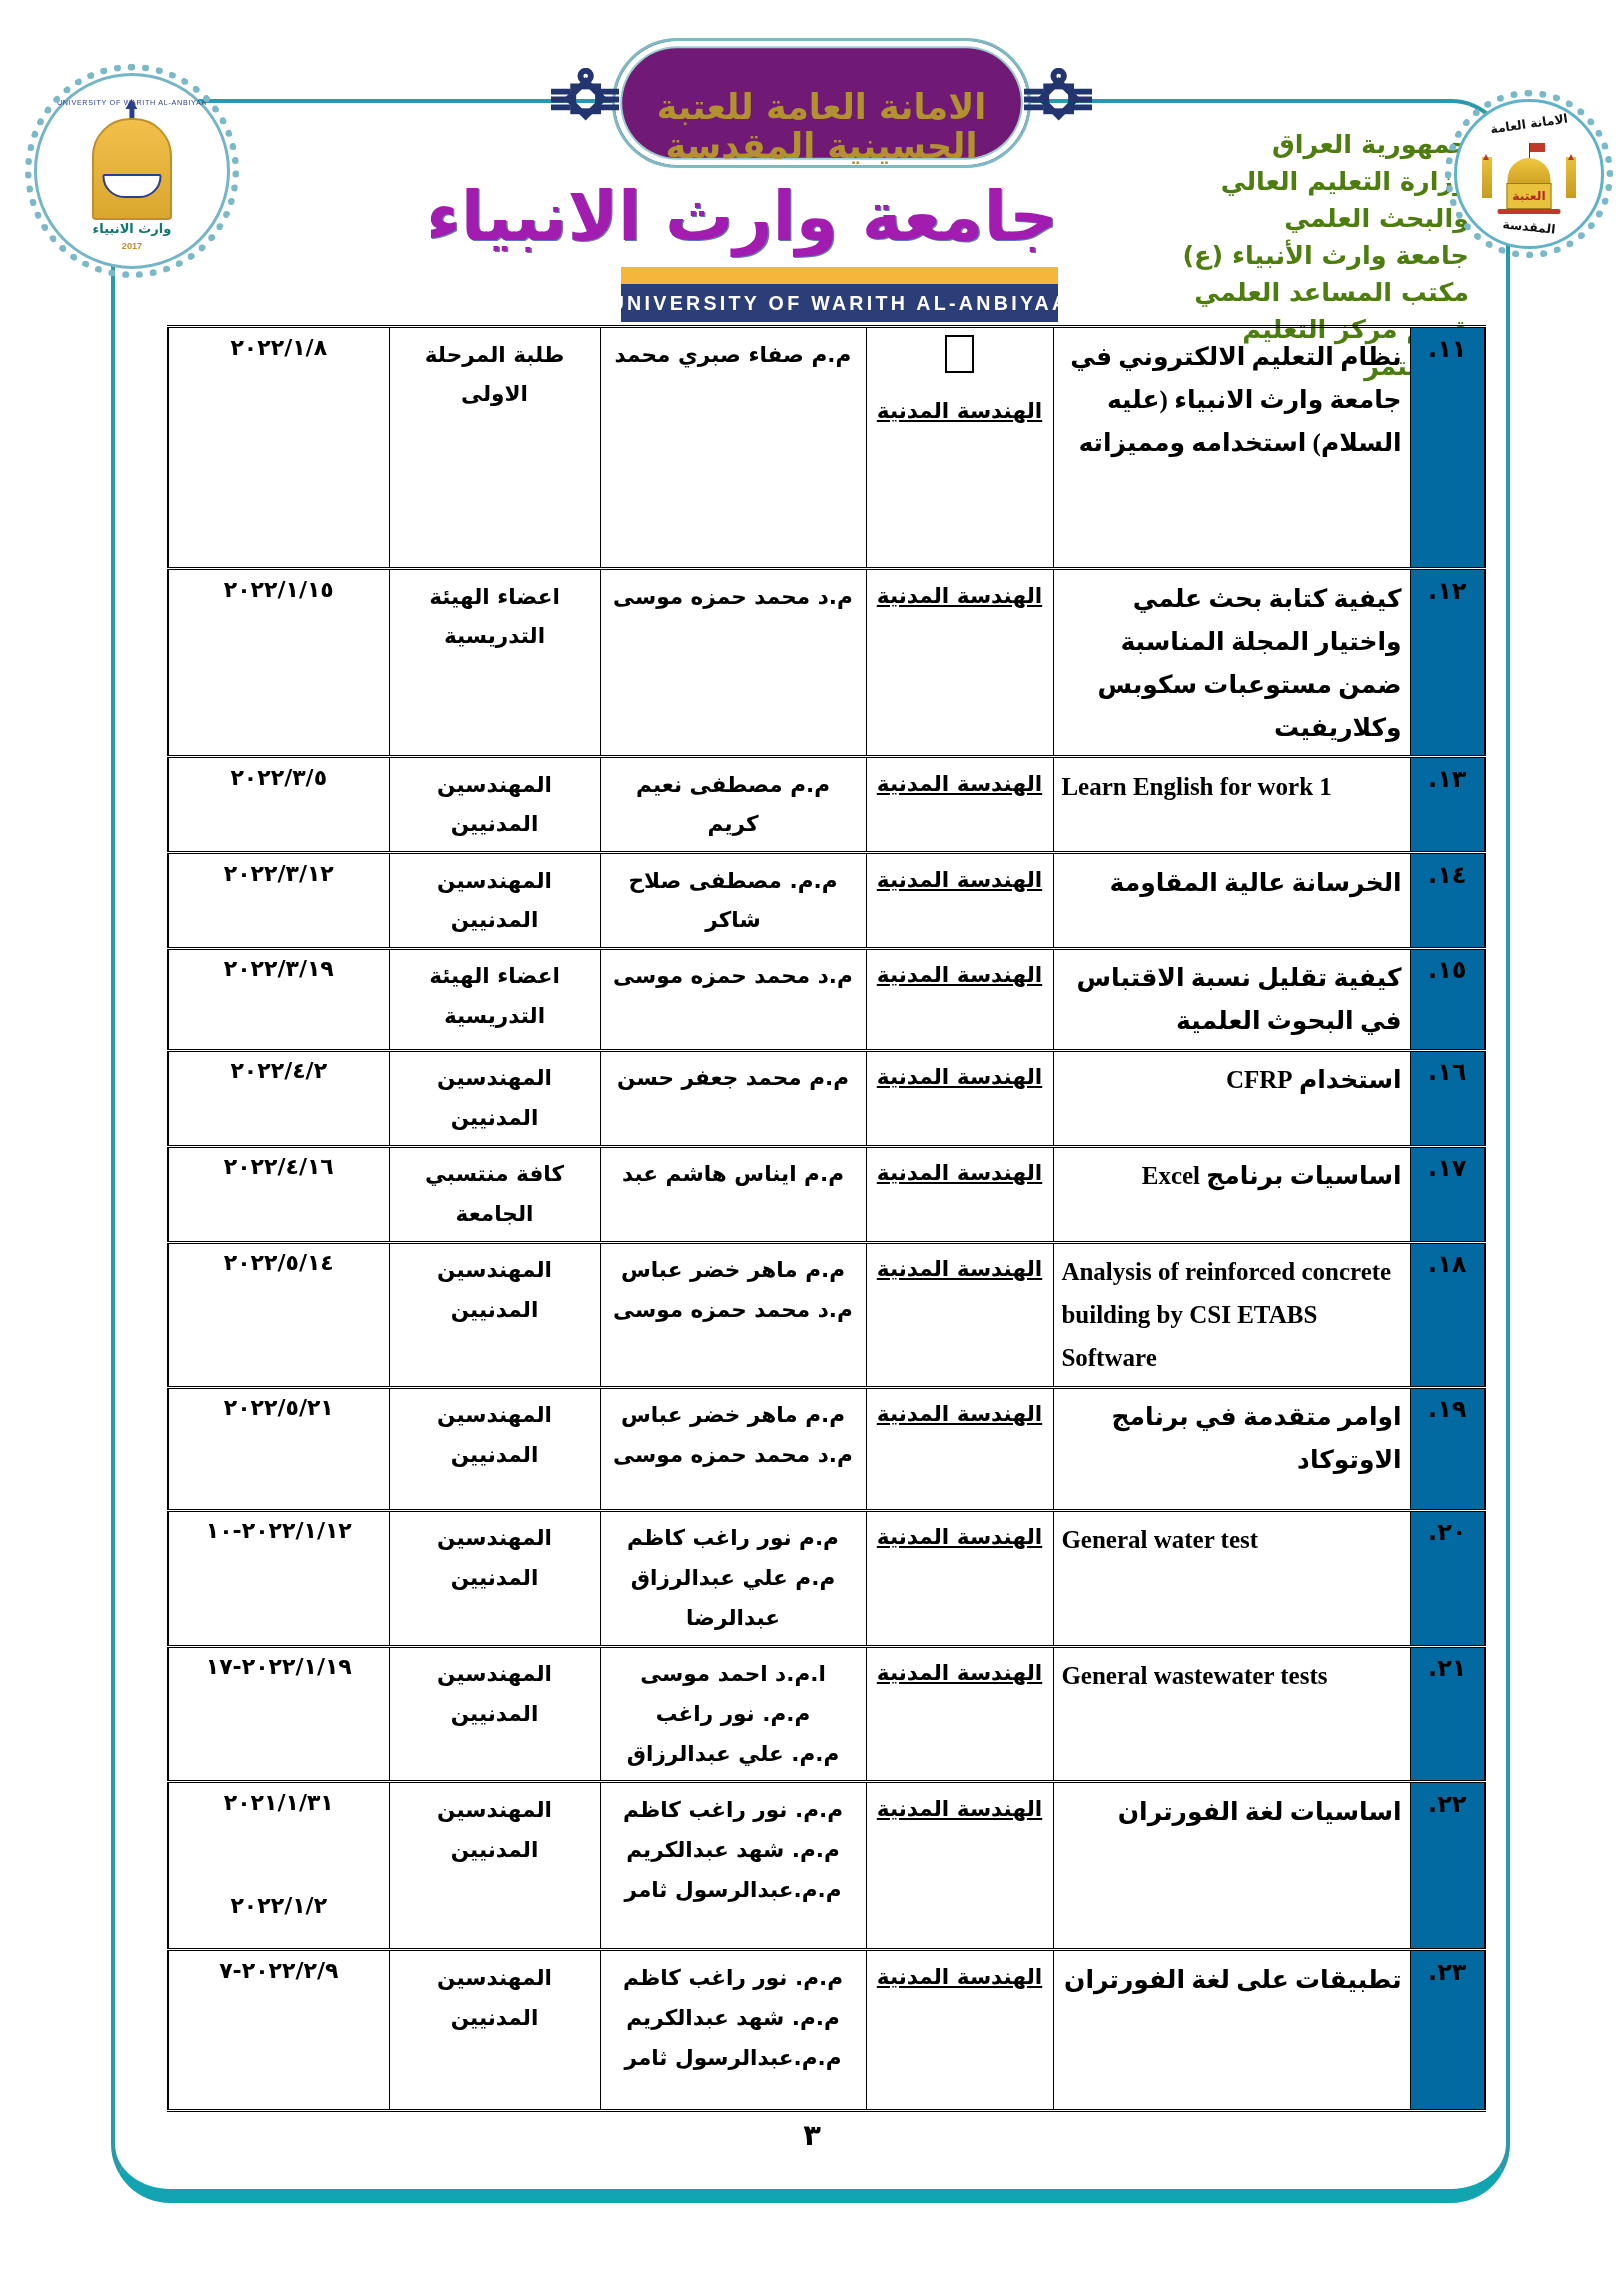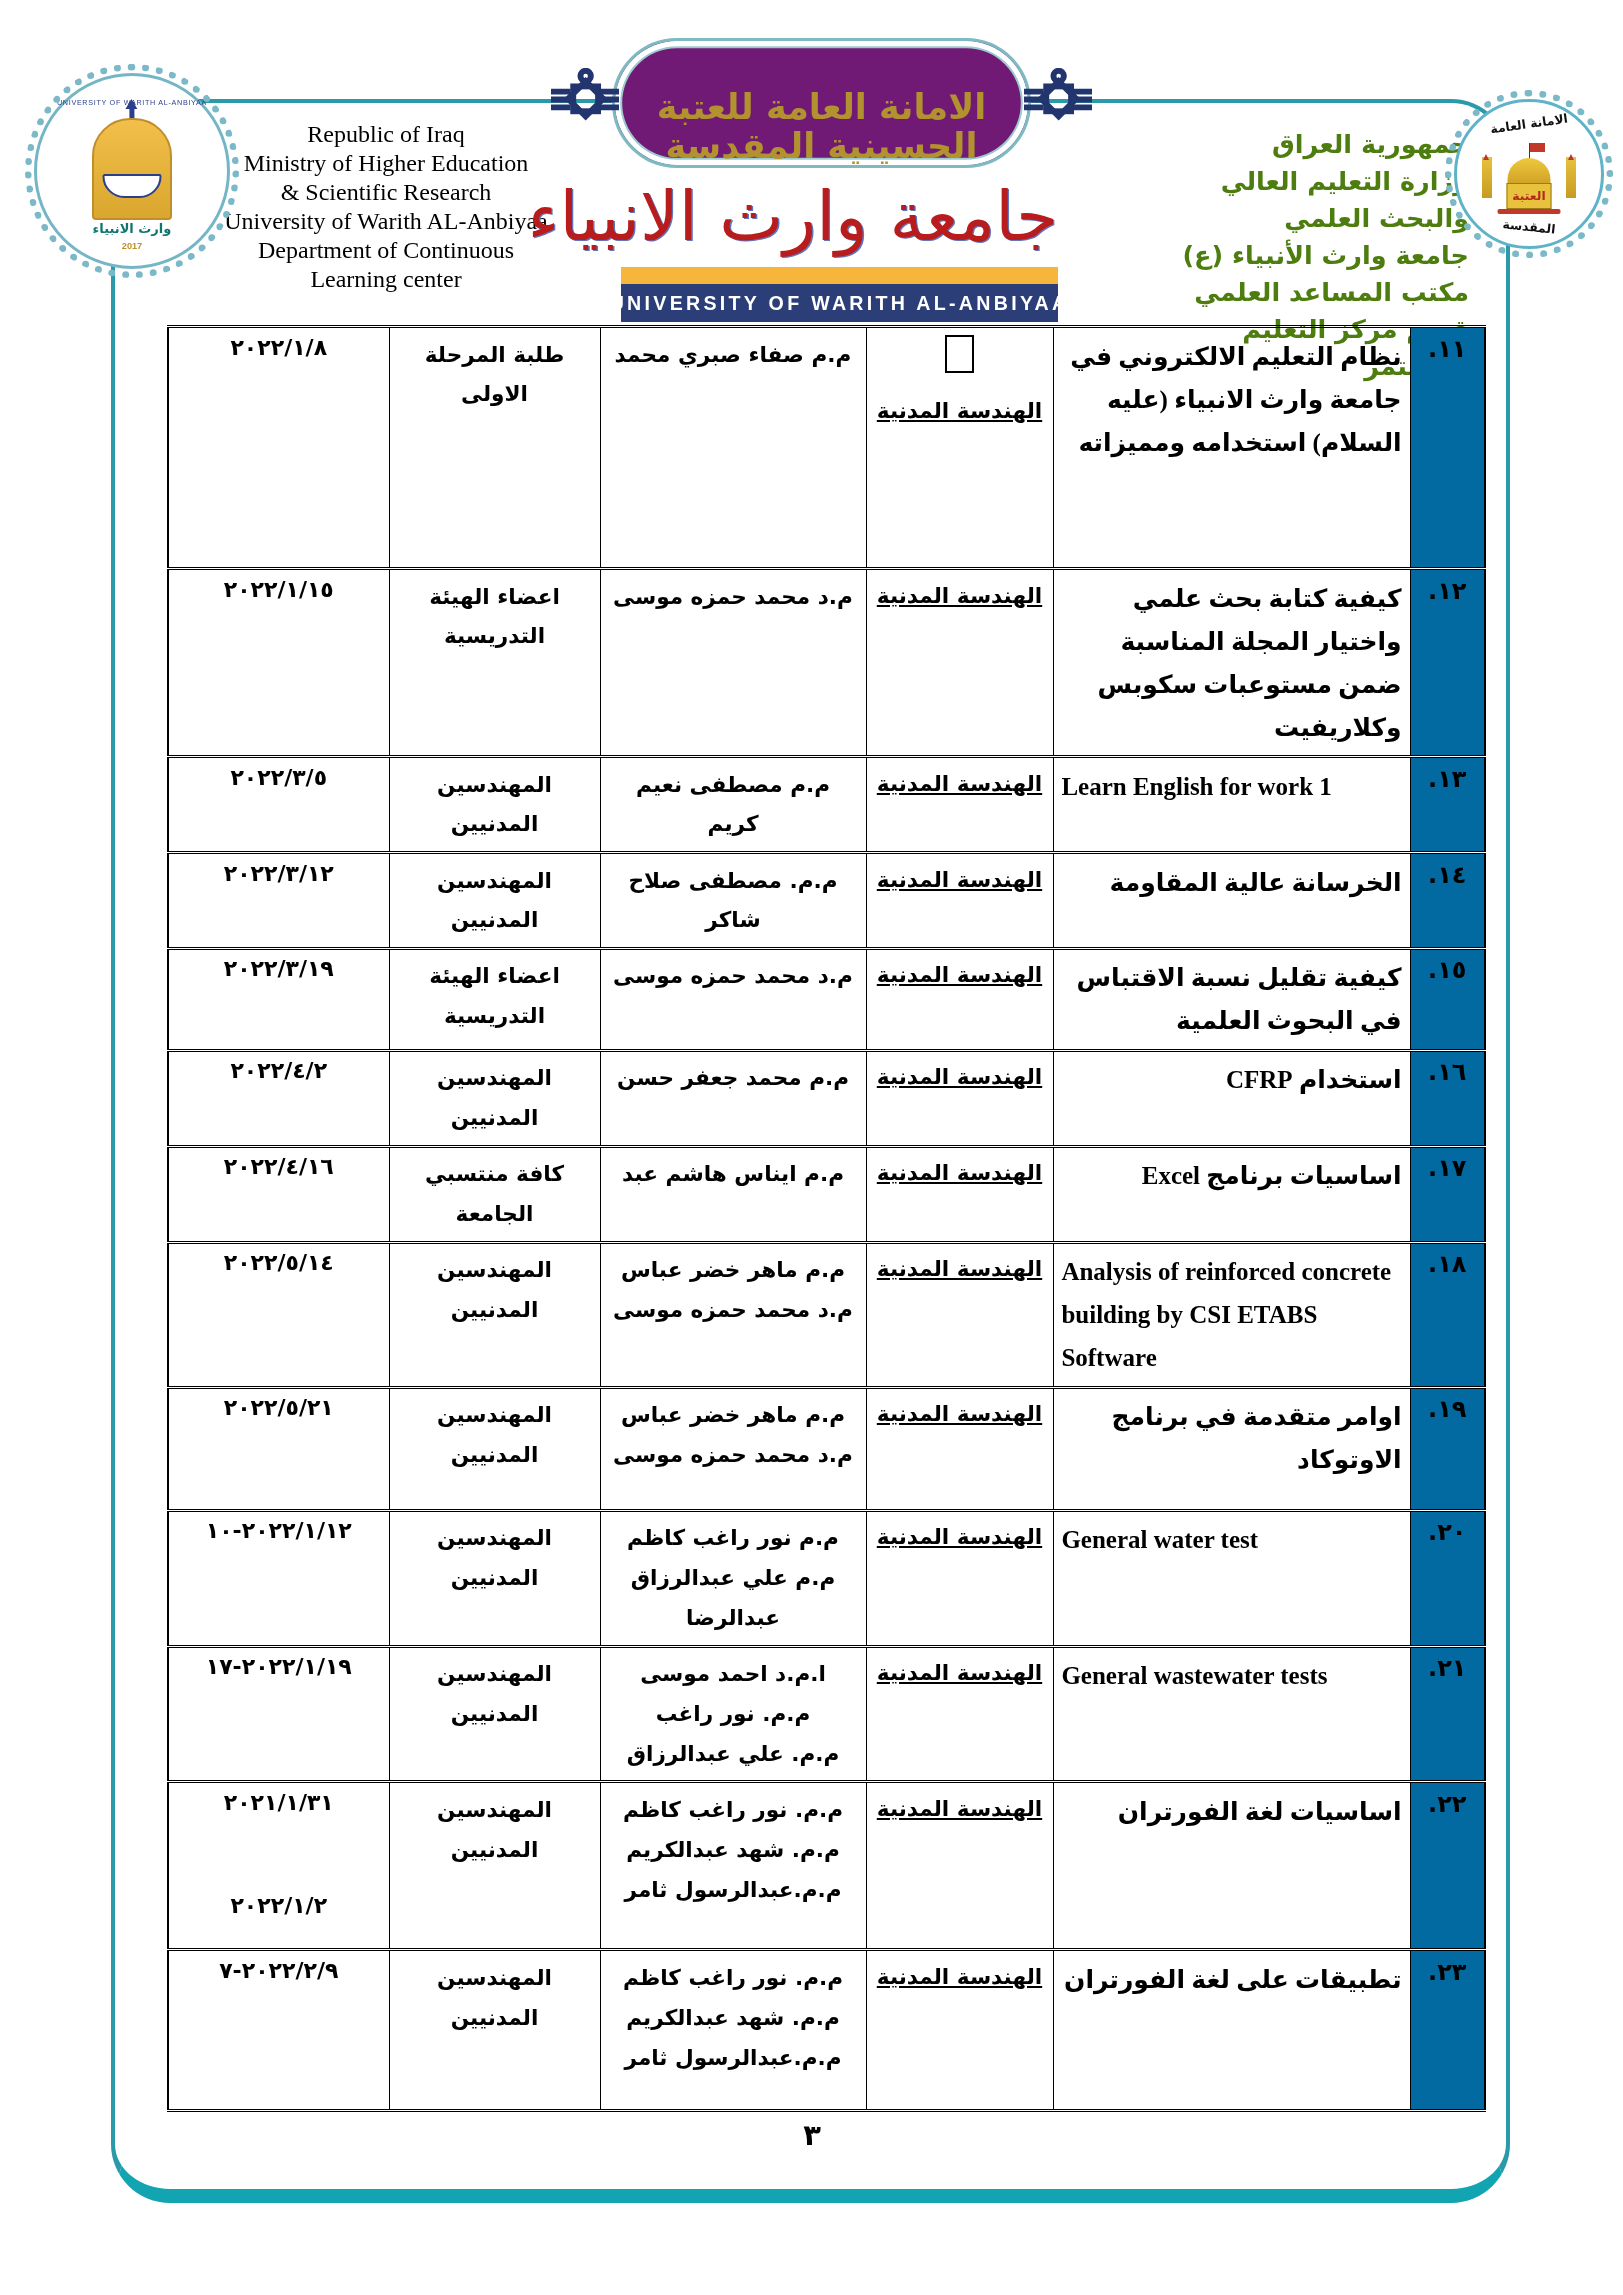--- a/index.html
+++ b/index.html
@@ -33,21 +33,21 @@
   }
   .shrine-pill .calligraphy{
     font-size:35px;font-weight:bold;color:#B2912F;direction:rtl;text-align:center;line-height:1.1;
     padding:0 19.6px;
   }
   .knot{position:absolute;top:68px;width:68px;height:63px;}
   .knot.left{left:551px;}
   .knot.right{left:1024px;}
   .univ-logo{position:absolute;left:621px;top:171px;width:437px;}
   .univ-logo .u-callig{
-    font-size:68px;font-weight:normal;color:#b91c1c;direction:rtl;text-align:center;
+    font-size:68px;font-weight:bold;color:#a21caf;direction:rtl;text-align:center;
     line-height:1.35;letter-spacing:-1.3px;
     text-shadow:1.3px 1.3px 0 #5F77C0;
     white-space:nowrap;
   }
   .univ-logo .gold-stripe{height:17.7px;background:#F6B63C;margin-top:3.9px;}
   .univ-logo .navy-banner{
     height:38px;background:#2C3E78;display:flex;align-items:center;justify-content:center;
     font-family:"Liberation Sans",sans-serif;font-weight:bold;font-size:19.6px;color:#fff;
     letter-spacing:3.3px;white-space:nowrap;
   }
@@ -140,28 +140,20 @@
     font-size:29px;font-weight:bold;color:#000;
   }
 </style>
 </head>
 <body>
 
 <div class="page">
 
   <div class="frame"></div>
 
-  <div class="english-block">
-    <div>Republic of Iraq</div>
-    <div>Ministry of  Higher Education</div>
-    <div>&amp; Scientific Research</div>
-    <div>University of  Warith AL-Anbiyaa</div>
-    <div>Department of Continuous</div>
-    <div>Learning center</div>
-  </div>
 
   <div class="arabic-block">
     <div>جمهورية العراق</div>
     <div>وزارة التعليم العالي والبحث العلمي</div>
     <div>جامعة وارث الأنبياء (ع)</div>
     <div>مكتب المساعد العلمي</div>
     <div>قسم مركز التعليم المستمر</div>
   </div>
 
   <div class="shrine-pill">

